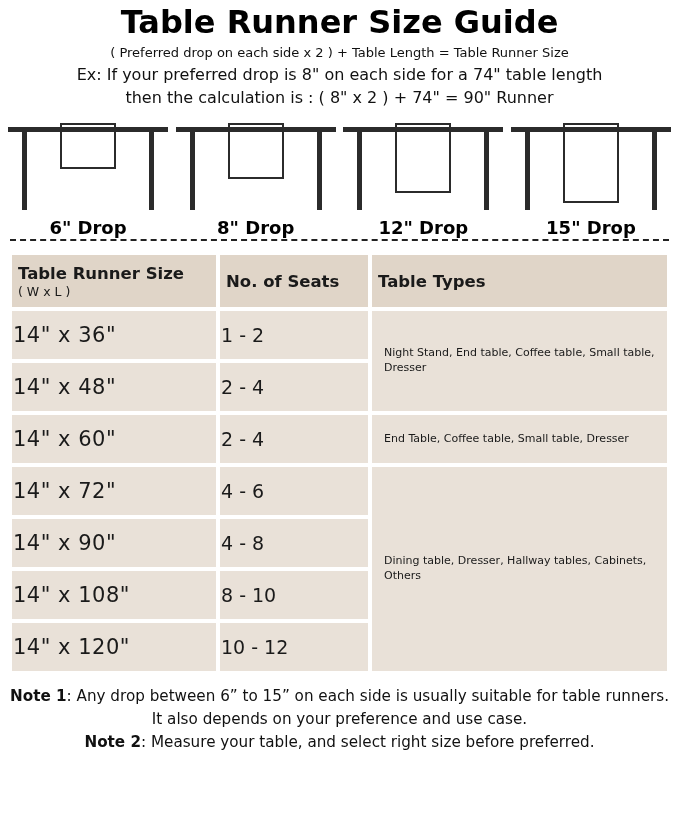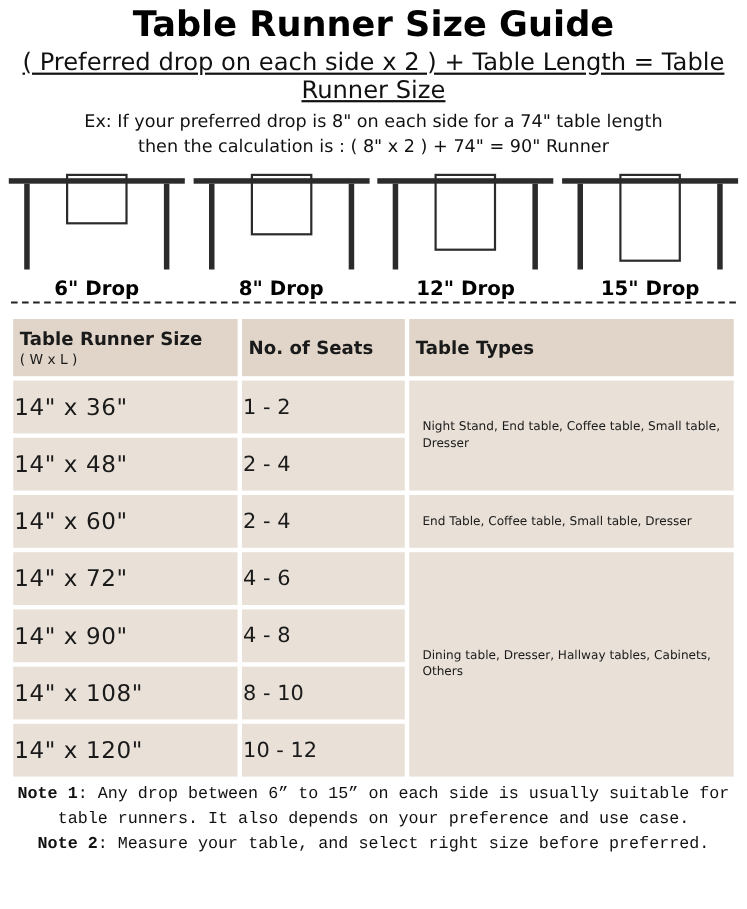--- a/index.html
+++ b/index.html
@@ -28,24 +28,23 @@
     text-align: center;
     font-size: 32px;
     font-weight: bold;
     letter-spacing: 0px;
     margin: 4px 0 2px 0;
     line-height: 1.15;
     color: #000;
   }
   .formula {
     text-align: center;
-    font-size: 22px;
+    font-size: 13px;
     margin: 4px 0 3px 0;
     color: #111;
-    text-decoration: underline;
   }
   .example {
     text-align: center;
     font-size: 16px;
     line-height: 1.45;
     margin: 0 0 6px 0;
     color: #111;
   }
 
   
@@ -147,25 +146,24 @@
   }
   .cell-type {
     font-size: 11px;
     font-weight: normal;
     line-height: 1.35;
     padding: 6px 12px;
   }
 
   
   .notes {
-    margin-top: 0;
+    margin-top: 10px;
     font-size: 15.2px;
     line-height: 1.5;
     color: #111;
-    font-family: Liberation Mono, monospace;
   }
   .note-line { text-align: center; }
   .note-line b { font-weight: bold; }
 </style>
 </head>
 <body>
 
 <div class="page">
 
   <h1 class="title">Table Runner Size Guide</h1>

